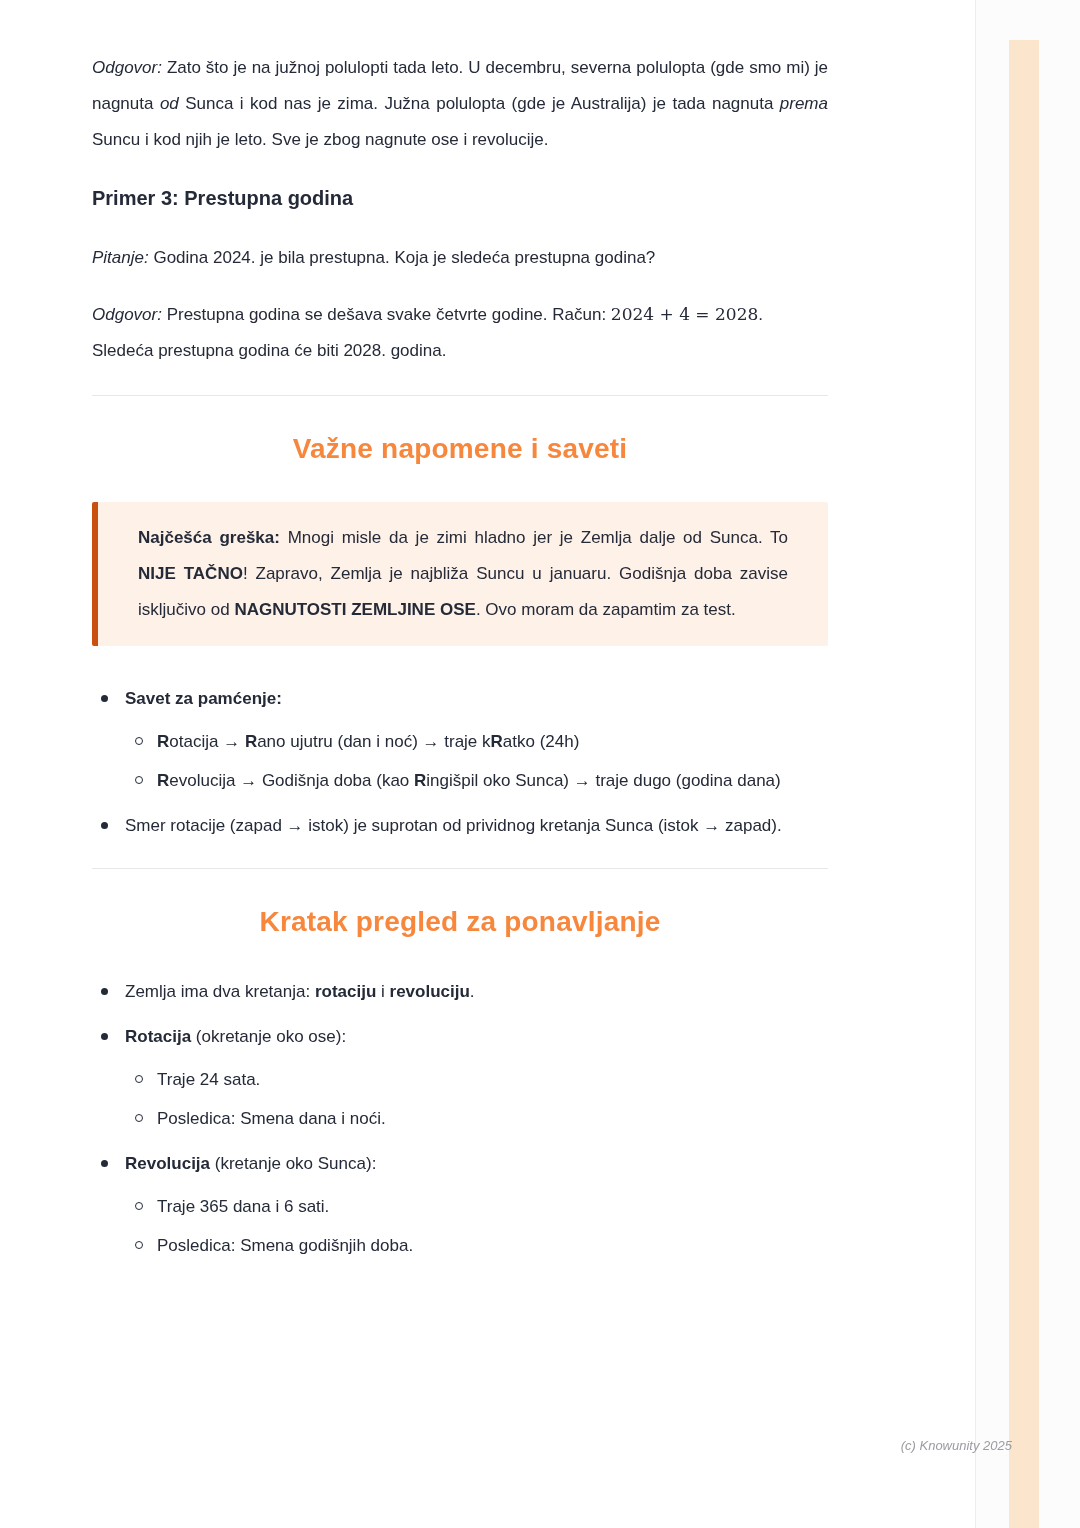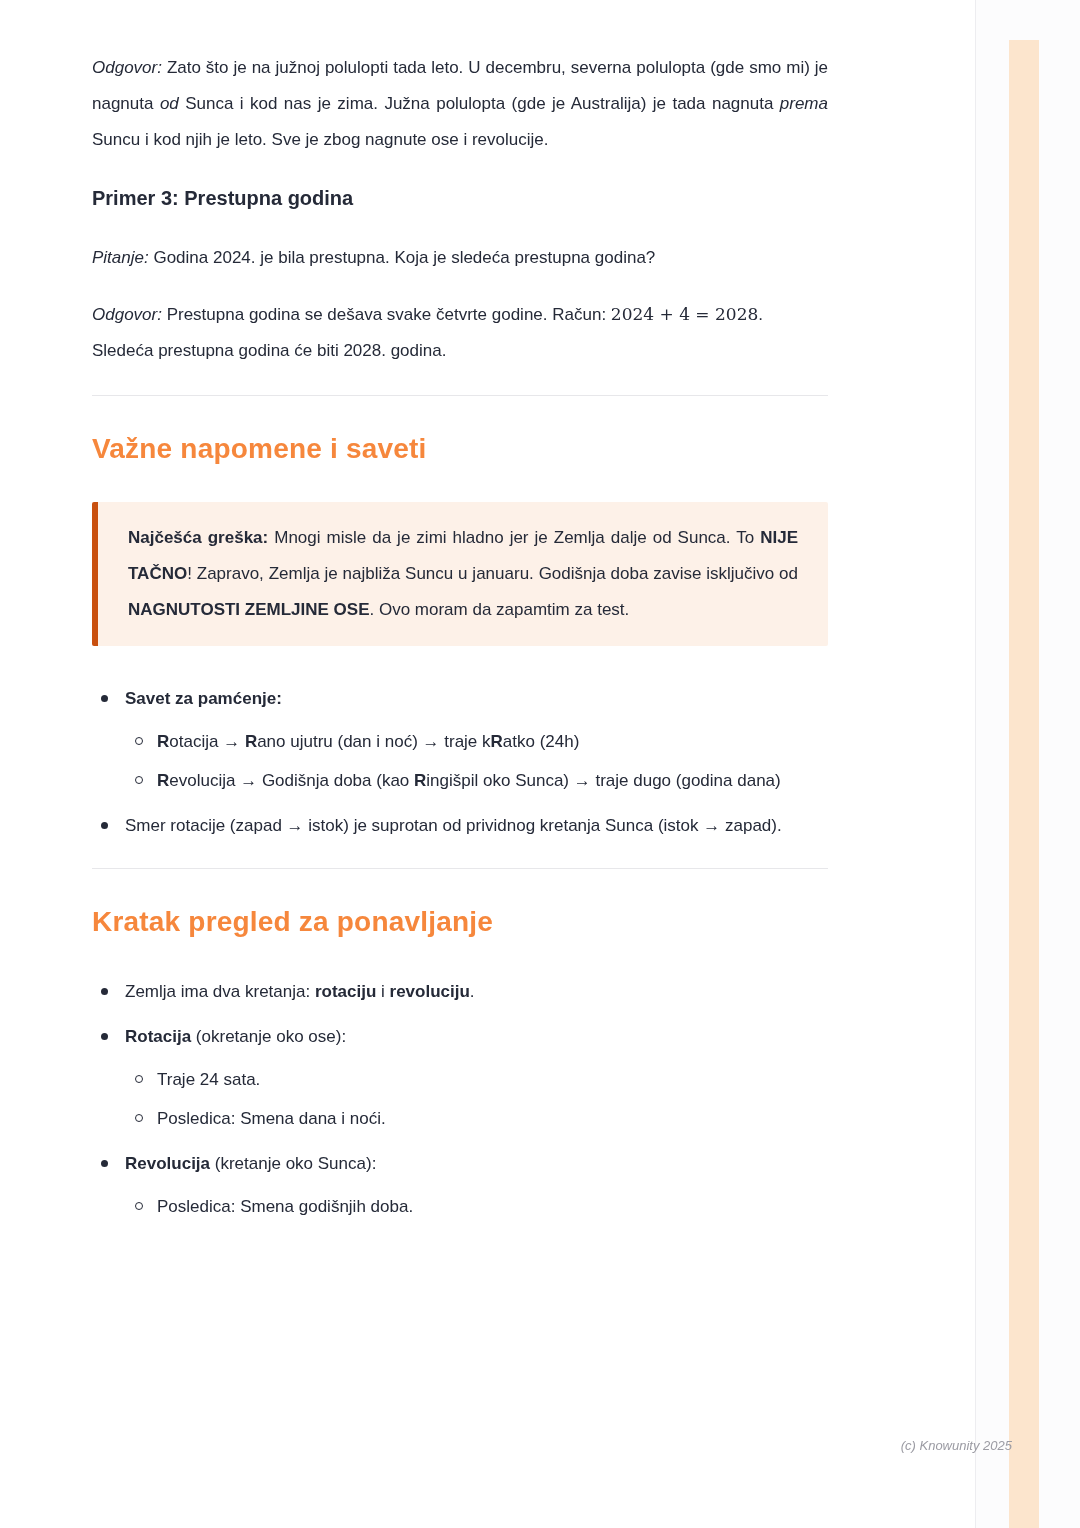--- a/index.html
+++ b/index.html
@@ -35,26 +35,27 @@
     border-top:1px solid #e7e7ea;
     margin:26px 0 0 0;
   }
   h2.section {
     color:#f6873c;
     font-size:28px;
     font-weight:700;
     line-height:34px;
     margin:36px 0 36px 0;
     letter-spacing:0.2px;
+    text-align:center;
   }
   .callout {
     background:#fdf1e8;
     border-left:6px solid #c9500f;
     border-radius:2px;
-    padding:18px 30px;
+    padding:18px 40px;
     line-height:36px;
     text-align:justify;
     margin-bottom:36px;
   }
   ul.main {
     list-style:none;
     margin:0 0 0 8px;
   }
   ul.main > li {
     position:relative;
@@ -163,18 +164,19 @@
     <li>
       <span><span class="b">Rotacija</span><span> (okretanje oko ose):</span></span>
       <ul class="sub">
         <li><span><span>Traje 24 sata.</span></span></li>
         <li><span><span>Posledica: Smena dana i noći.</span></span></li>
       </ul>
     </li>
     <li>
       <span><span class="b">Revolucija</span><span> (kretanje oko Sunca):</span></span>
       <ul class="sub">
+        <li><span><span>Traje 365 dana i 6 sati.</span></span></li>
         <li><span><span>Posledica: Smena godišnjih doba.</span></span></li>
       </ul>
     </li>
   </ul>
 
 </main>
 
 </body></html>

